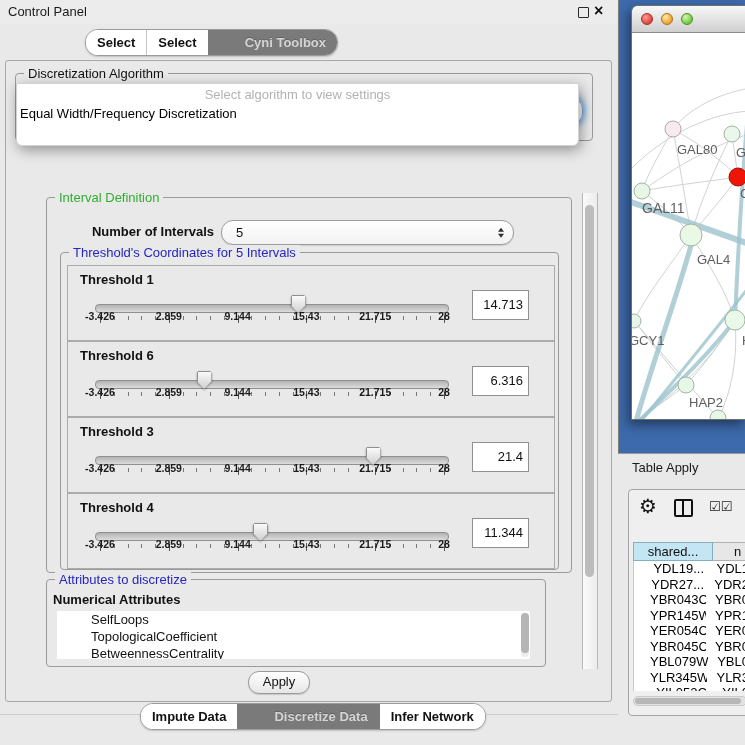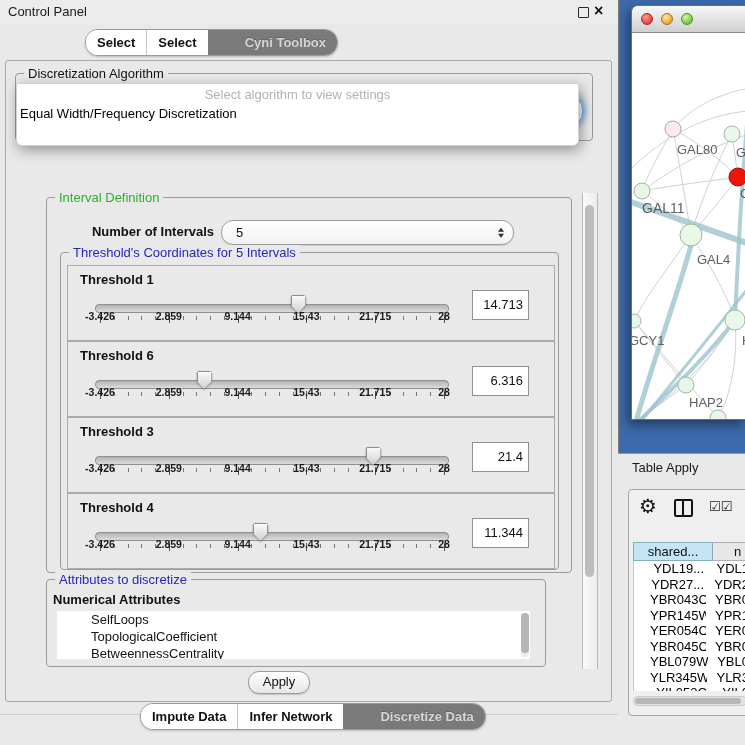--- a/index.html
+++ b/index.html
@@ -354,25 +354,25 @@
     </div>
 
     <div class="apply-btn">Apply</div>
   </div>
 
   <div class="bottom-line"></div>
   <div id="bottom-tabs" class="tabgroup">
       <div class="tab">
         <span class="tab-label">Impute Data</span>
       </div>
+      <div class="tab selected">
+        <span class="tab-label">Discretize Data</span>
+      </div>
       <div class="tab">
         <span class="tab-label">Infer Network</span>
-      </div>
-      <div class="tab selected">
-        <span class="tab-label">Discretize Data</span>
       </div>
     </div>
 
   <div class="desktop"></div>
 
   <div class="net-window">
     <div class="net-titlebar">
       <span class="light red"></span>
       <span class="light yellow"></span>
       <span class="light green"></span>

